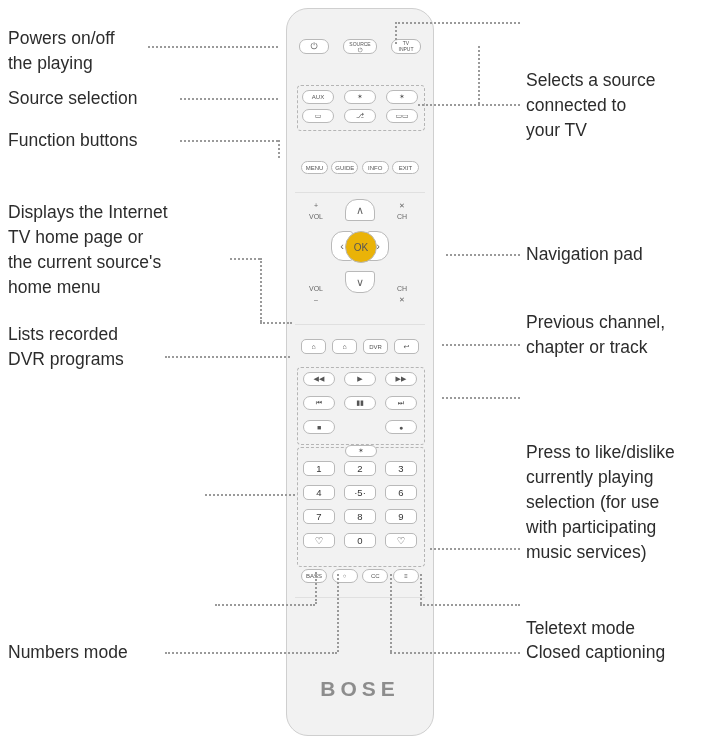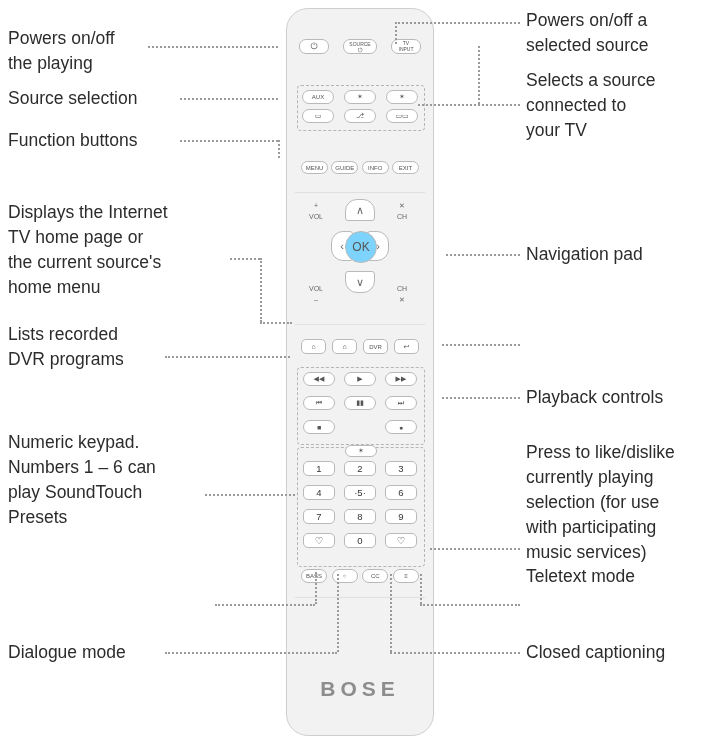--- a/index.html
+++ b/index.html
@@ -35,22 +35,22 @@
 
   
   .dash{position:absolute;border:1px dashed #b5b5b5;border-radius:4px;}
 
   
   .navpad{position:absolute;}
   .navkey{position:absolute;background:#fff;border:1px solid #b9b9b9;
           display:flex;align-items:center;justify-content:center;color:#666;
           font-size:11px;box-sizing:border-box;}
   .navok{position:absolute;width:30px;height:30px;border-radius:50%;
-         background:#7dd3fc;border:1px solid #b9b9b9;display:flex;
-         align-items:center;justify-content:center;font-size:12px;color:#555;}
+         background:#eab308;border:1px solid #b9b9b9;display:flex;
+         align-items:center;justify-content:center;font-size:10px;color:#555;}
 
   .bose{position:absolute;left:0;bottom:34px;width:100%;text-align:center;
         font-size:21px;letter-spacing:5px;color:#8d8d8d;font-weight:bold;}
 
   .vtxt{position:absolute;font-size:7px;color:#666;text-align:center;}
   .sym{font-size:9px;color:#666;}
 </style>
 </head>
 <body>
 
@@ -307,34 +307,29 @@
   <div class="label left" style="left:8px;top:26px;width:168px;white-space:pre-line;">Powers on/off
 the playing</div>
   <div class="label left" style="left:8px;top:86px;width:180px;white-space:pre-line;">Source selection</div>
   <div class="label left" style="left:8px;top:128px;width:180px;white-space:pre-line;">Function buttons</div>
   <div class="label left" style="left:8px;top:322px;width:200px;white-space:pre-line;">Lists recorded
 DVR programs</div>
   <div class="label left" style="left:8px;top:200px;width:220px;white-space:pre-line;">Displays the Internet
 TV home page or
 the current source's
 home menu</div>
-  <div class="label left" style="left:8px;top:430px;width:200px;white-space:pre-line;">Numeric keypad.
-Numbers 1 – 6 can
-play SoundTouch
-Presets</div>
-  <div class="label left" style="left:8px;top:640px;width:210px;white-space:pre-line;">Dialogue mode</div>
-
-  <div class="label right" style="left:526px;top:8px;width:190px;white-space:pre-line;">Powers on/off a
-selected source</div>
+  <div class="label left" style="left:8px;top:640px;width:210px;white-space:pre-line;">Numbers mode</div>
+
   <div class="label right" style="left:526px;top:242px;width:190px;white-space:pre-line;">Navigation pad</div>
   <div class="label right" style="left:526px;top:68px;width:190px;white-space:pre-line;">Selects a source
 connected to
 your TV</div>
-  <div class="label right" style="left:526px;top:385px;width:190px;white-space:pre-line;">Playback controls</div>
+  <div class="label right" style="left:526px;top:310px;width:190px;white-space:pre-line;">Previous channel,
+chapter or track</div>
   <div class="label right" style="left:526px;top:440px;width:196px;white-space:pre-line;">Press to like/dislike
 currently playing
 selection (for use
 with participating
 music services)</div>
-  <div class="label right" style="left:526px;top:564px;width:190px;white-space:pre-line;">Teletext mode</div>
+  <div class="label right" style="left:526px;top:616px;width:190px;white-space:pre-line;">Teletext mode</div>
   <div class="label right" style="left:526px;top:640px;width:196px;white-space:pre-line;">Closed captioning</div>
 
 </div>
 
 </body></html>

